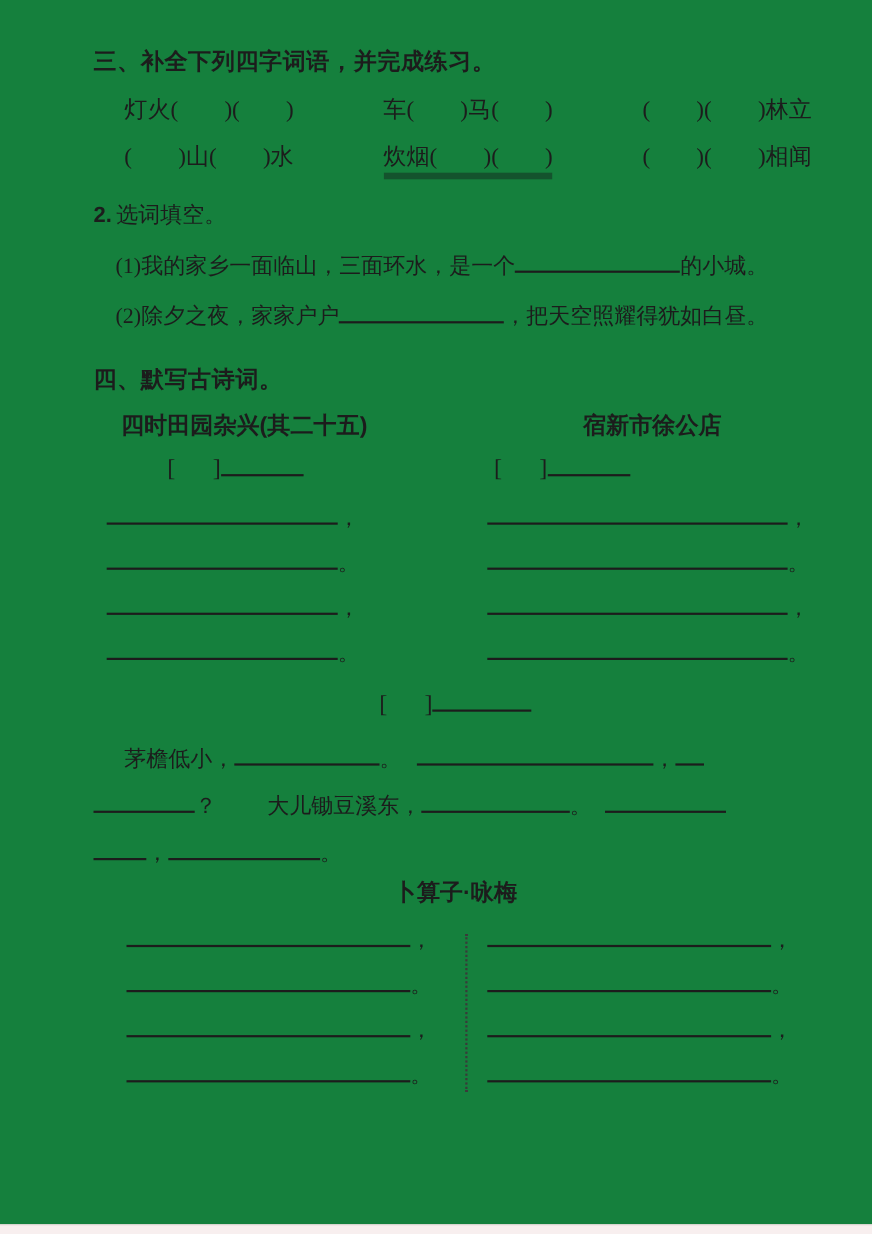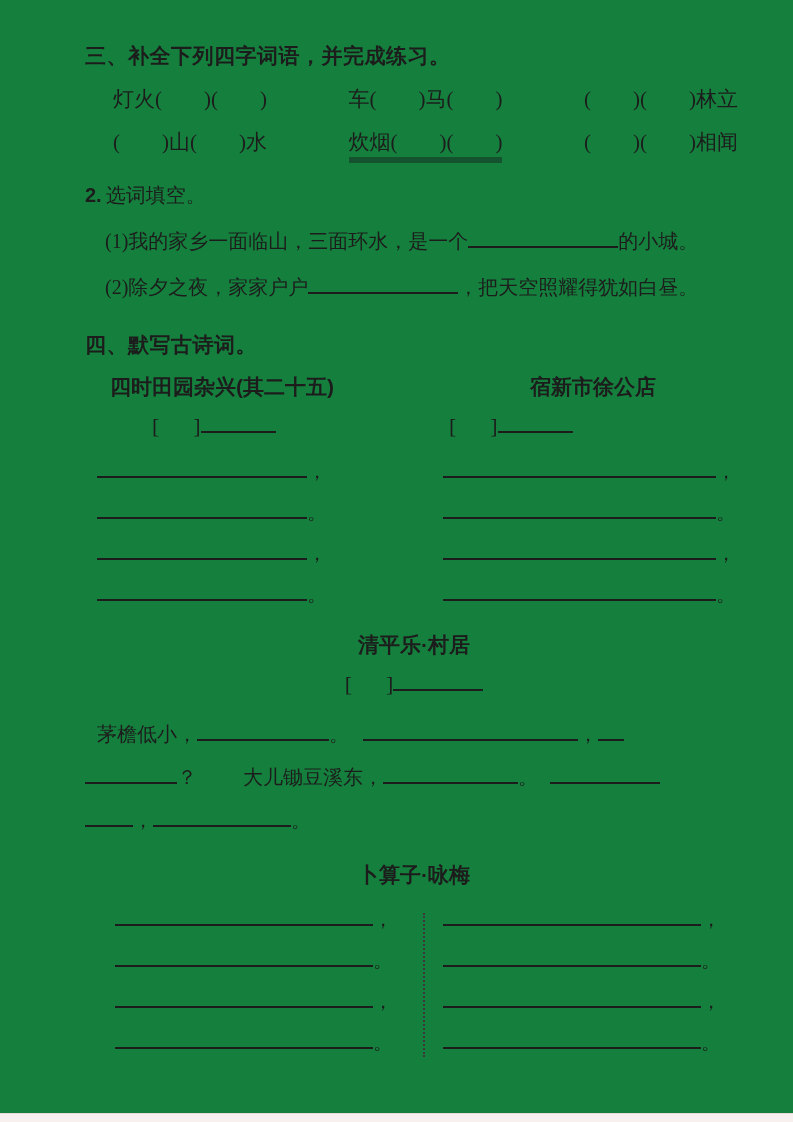--- a/index.html
+++ b/index.html
@@ -70,21 +70,21 @@
   .prows { margin-top:12px; }
 
   .center-title {
     font-family:"Liberation Sans", sans-serif;
     font-weight:700; font-size:21px;
     text-align:center;
   }
   .cbracket { text-align:center; margin-top:12px; }
 
   .freeline { margin-top:21px; white-space:nowrap; line-height:22px; }
-  .fl1 { margin-left:12px; margin-top:26px; }
+  .fl1 { margin-left:28px; margin-top:26px; }
 
   
   .s5cols { display:flex; margin-left:30px; margin-top:10px; }
   .colL { width:310px; }
   .divider {
     border-left:2px dotted #3a3a3a;
     margin:14px 0 6px 8px;
   }
   .colR { width:310px; margin-left:18px; }
 
@@ -149,36 +149,35 @@
         </div>
         <div class="prows">
           <div class="pline"><span class="blank w273"></span><span>，</span></div>
           <div class="pline"><span class="blank w273"></span><span>。</span></div>
           <div class="pline"><span class="blank w273"></span><span>，</span></div>
           <div class="pline"><span class="blank w273"></span><span>。</span></div>
         </div>
       </div>
     </div>
 
-    <div class="center-title" style="margin-top:16px;">清平乐·村居</div>
     <div class="cbracket">
       <span class="br">[</span><span class="brgap"></span><span class="br">]</span><span class="blank w90"></span>
     </div>
 
     <div class="freeline fl1">
       <span>茅檐低小，</span><span class="blank w132"></span><span>。</span><span class="sp sp14"></span><span class="blank w215"></span><span>，</span><span class="blank w26"></span>
     </div>
     <div class="freeline">
       <span class="blank w92"></span><span>？</span><span class="sp sp46"></span><span>大儿锄豆溪东，</span><span class="blank w135"></span><span>。</span><span class="sp sp12"></span><span class="blank w110"></span>
     </div>
     <div class="freeline">
       <span class="blank w48"></span><span>，</span><span class="blank w138"></span><span>。</span>
     </div>
 
-    <div class="center-title" style="margin-top:30px;">卜算子·咏梅</div>
+    <div class="center-title" style="margin-top:10px;">卜算子·咏梅</div>
 
     <div class="s5cols">
       <div class="colL">
         <div class="pline"><span class="blank w258"></span><span>，</span></div>
         <div class="pline"><span class="blank w258"></span><span>。</span></div>
         <div class="pline"><span class="blank w258"></span><span>，</span></div>
         <div class="pline"><span class="blank w258"></span><span>。</span></div>
       </div>
       <div class="divider"></div>
       <div class="colR">

